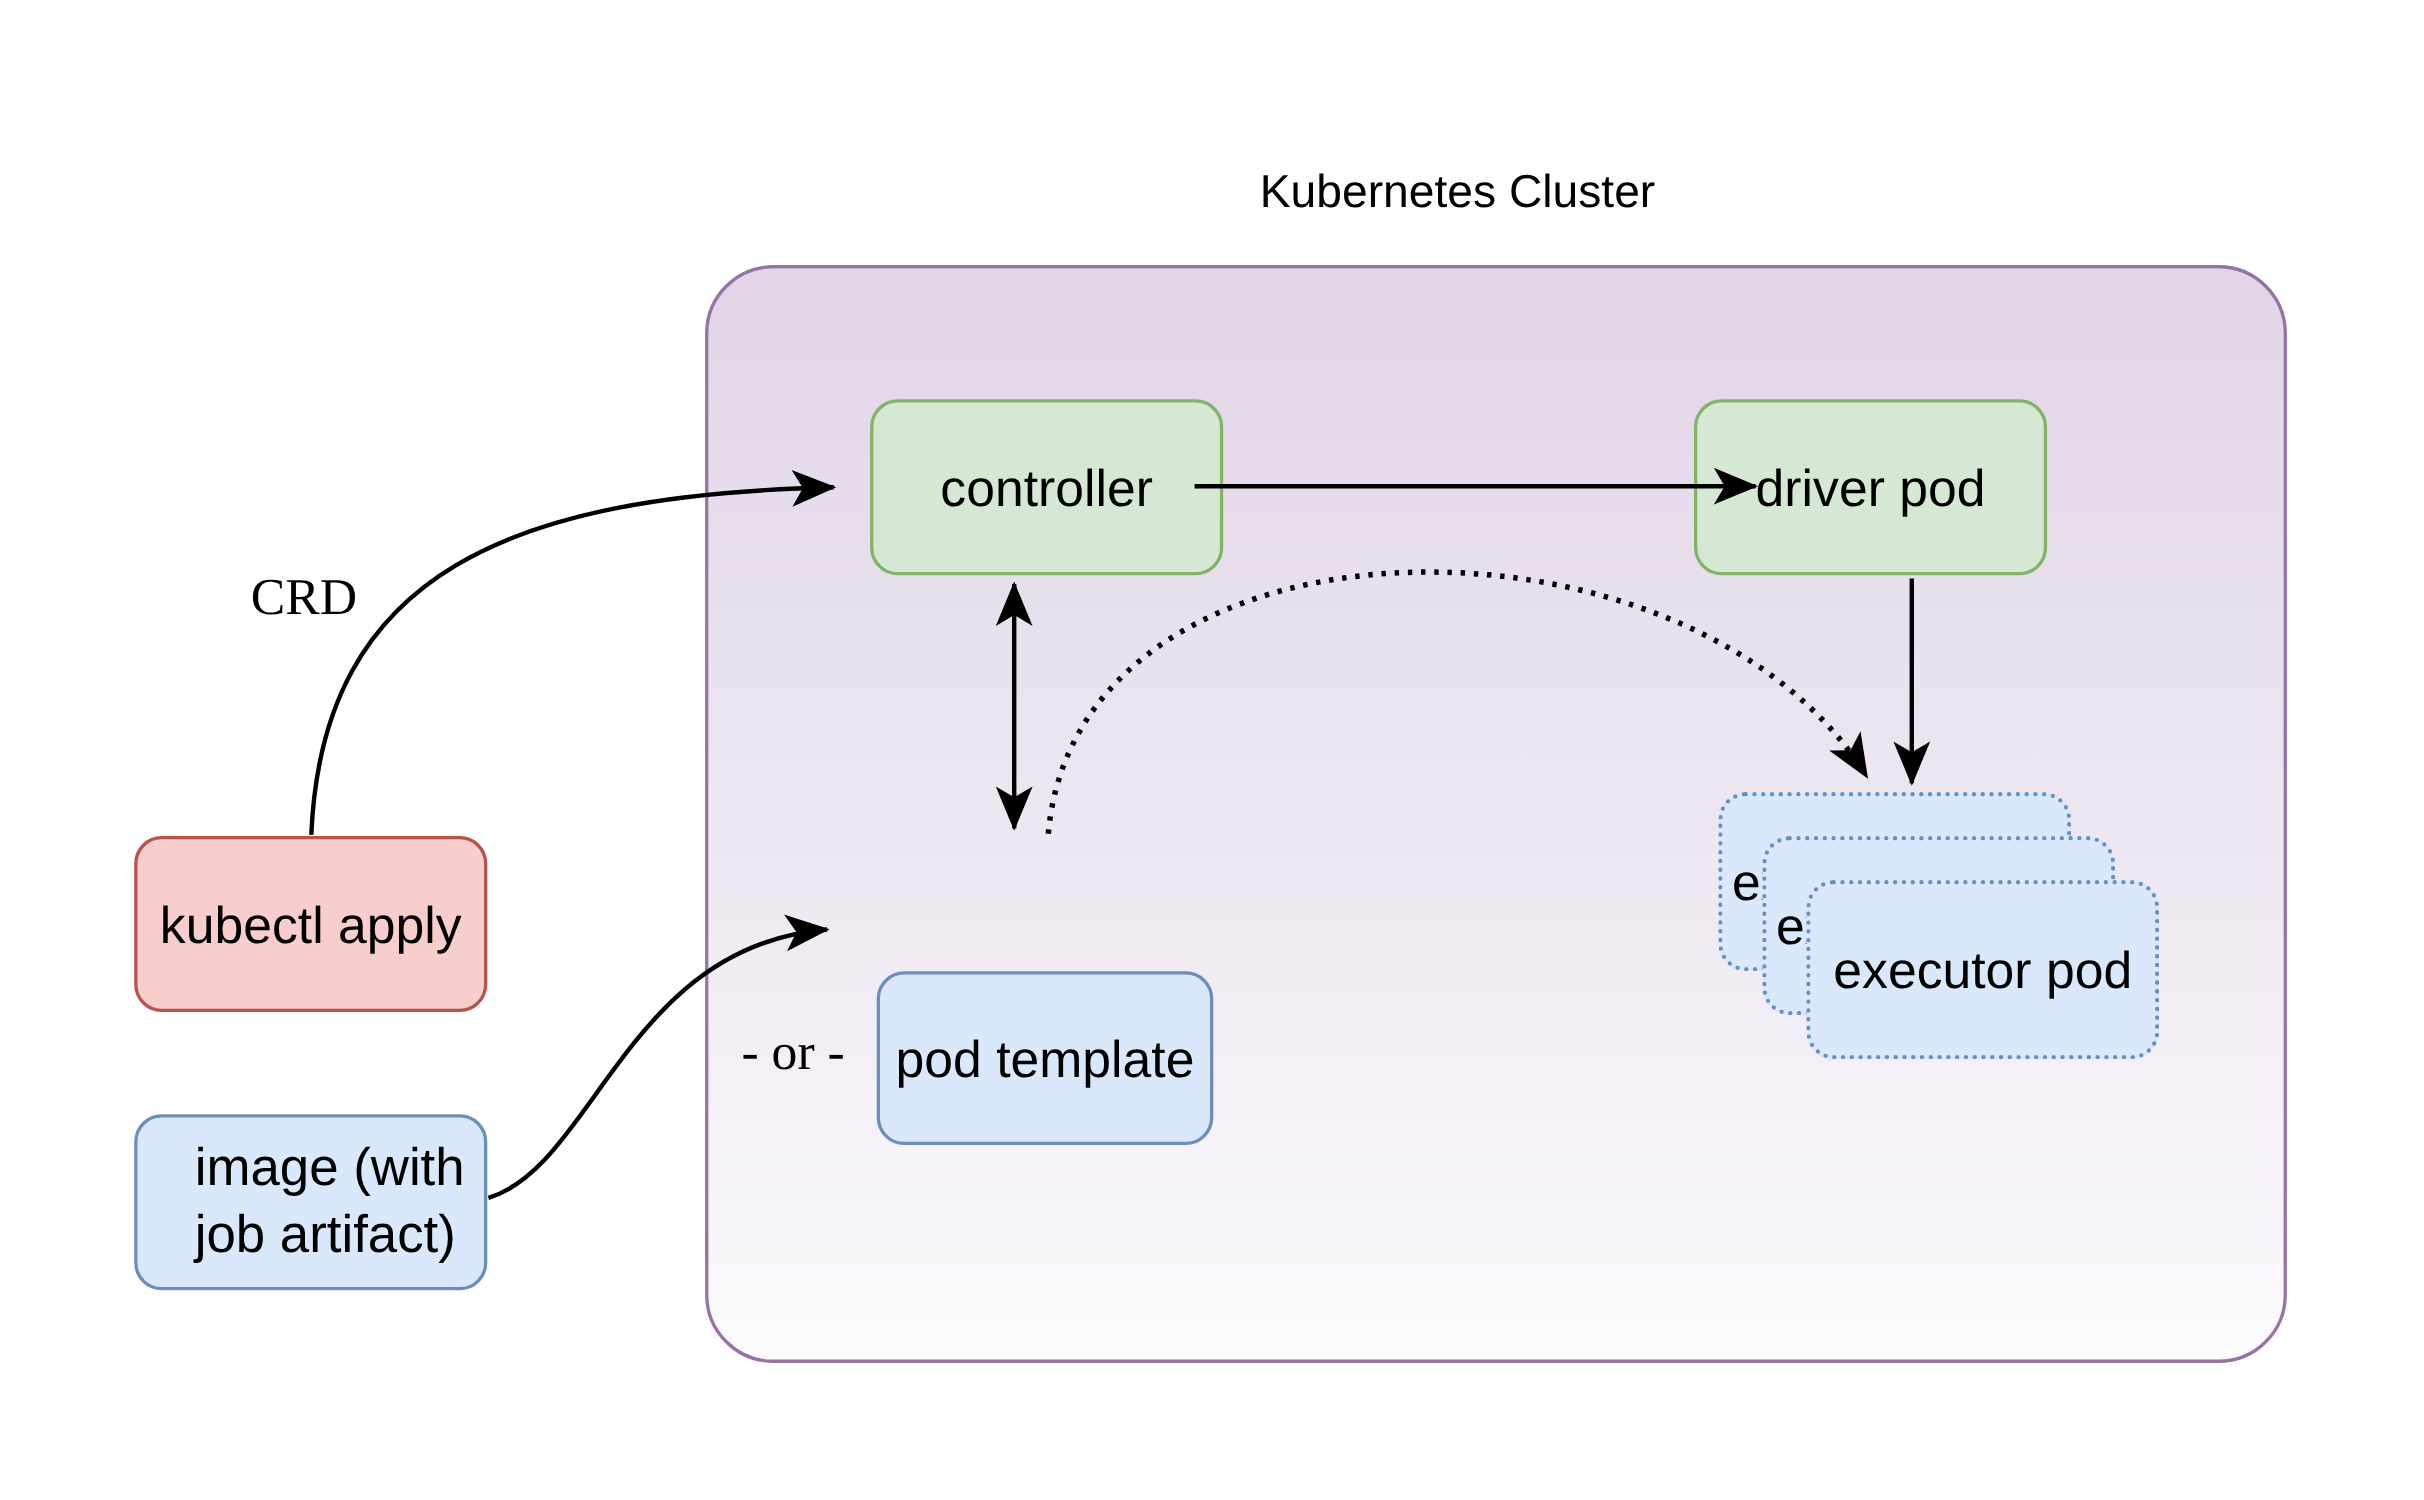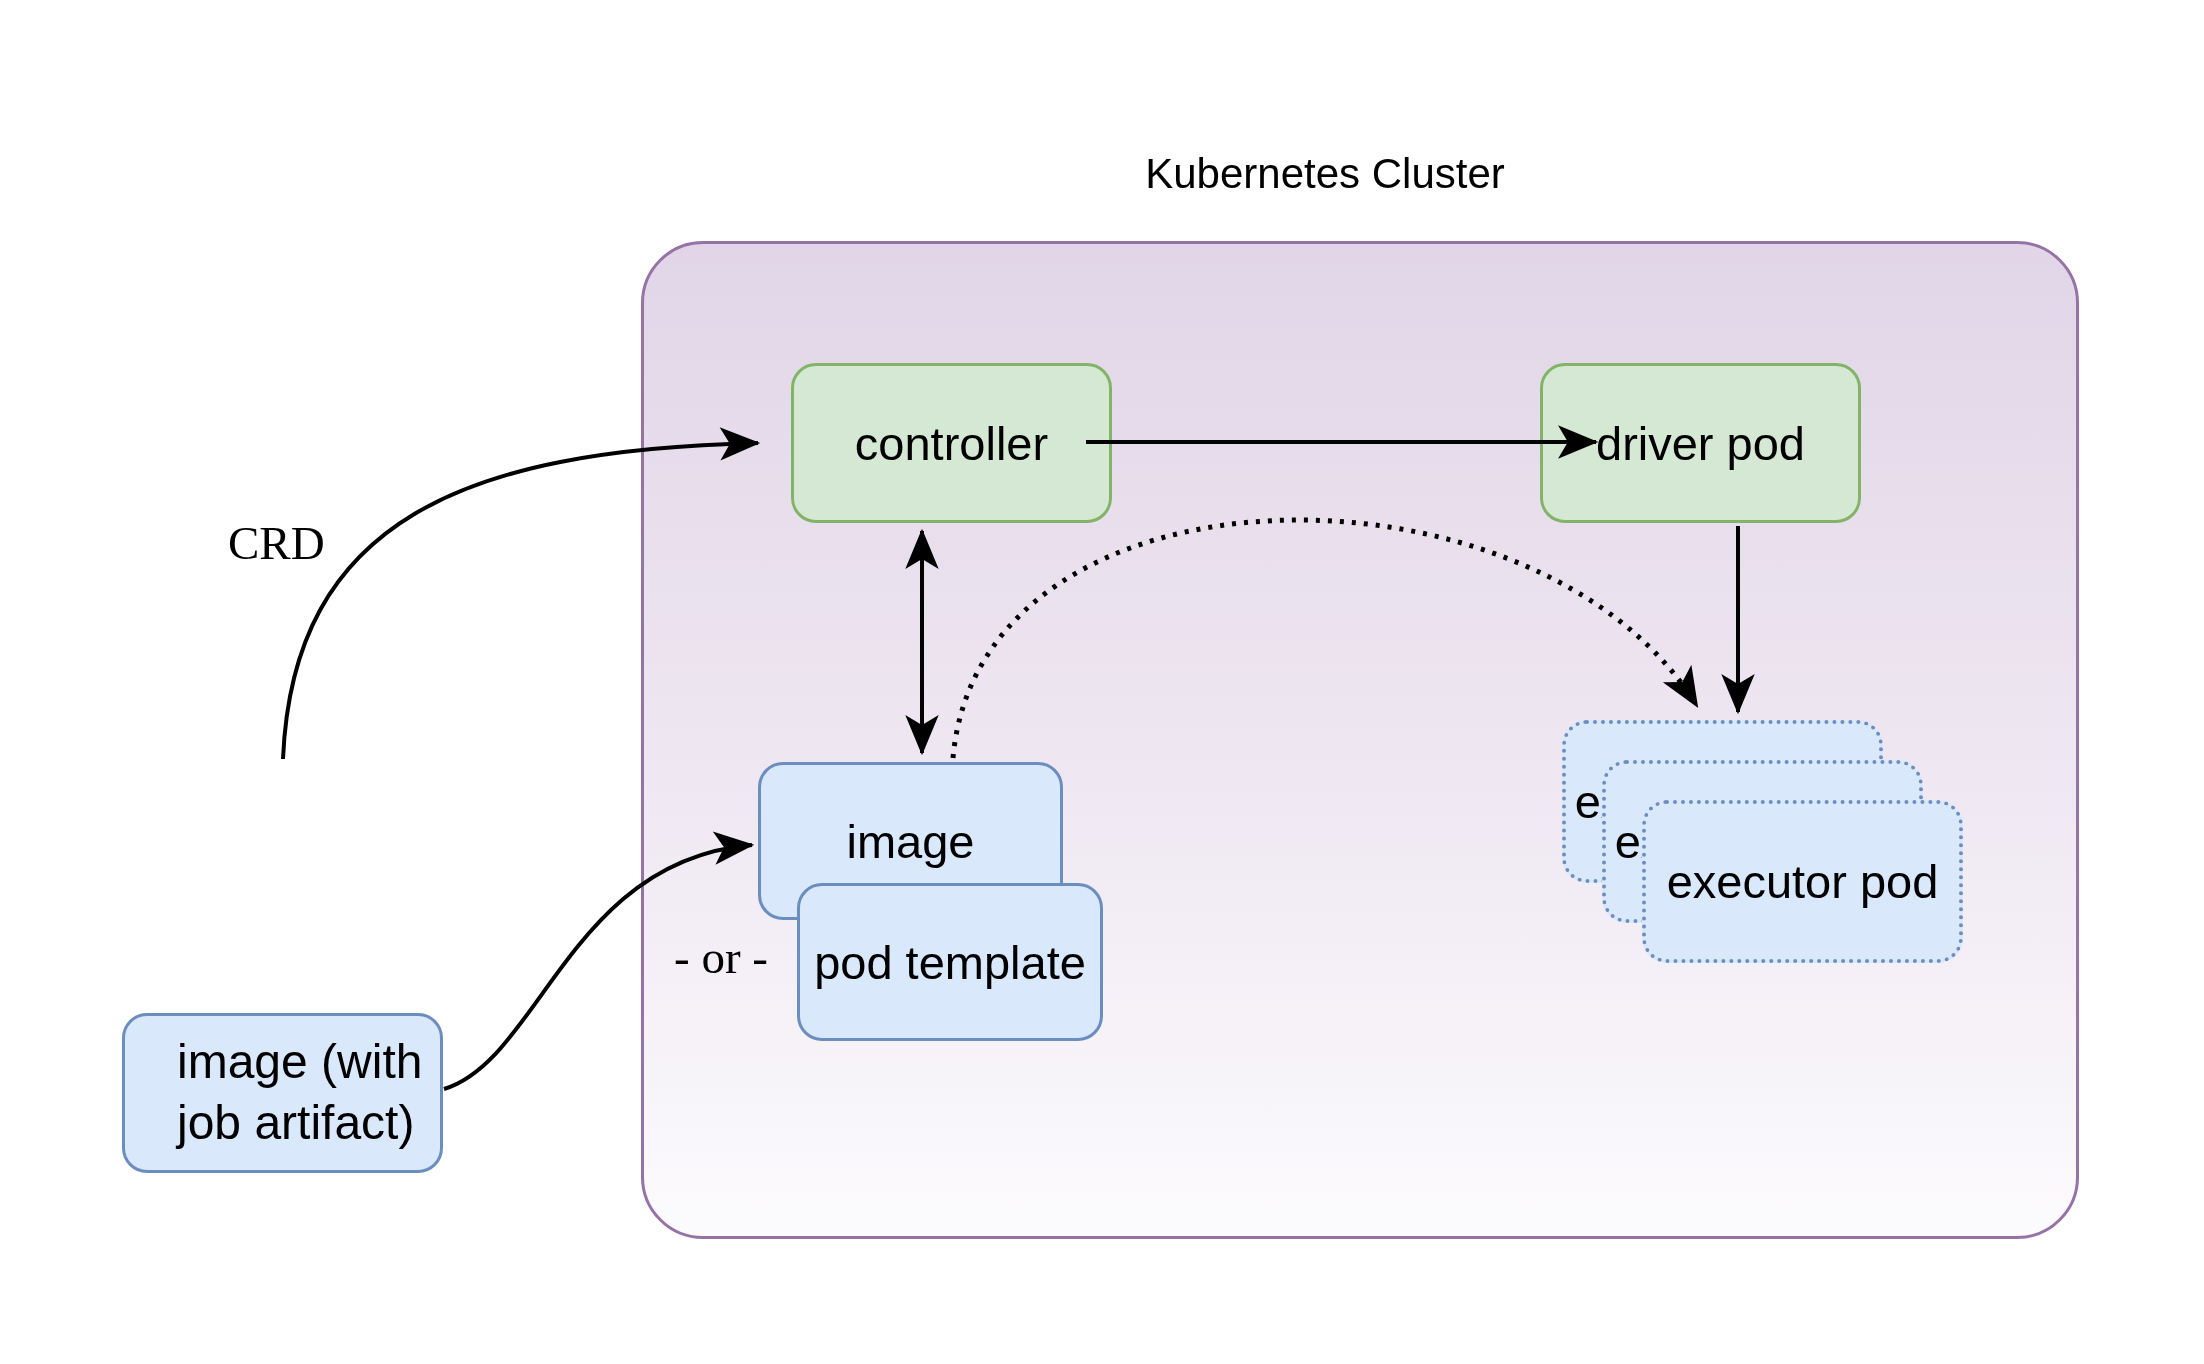--- a/index.html
+++ b/index.html
@@ -85,39 +85,39 @@
 </style>
 </head>
 <body>
 
 <div class="canvas">
 
   <div class="diagram-title">Kubernetes Cluster</div>
 
   <div class="cluster"></div>
 
+  <div class="node red kubectl-apply">
+    <span class="lbl">kubectl apply</span>
+  </div>
 
   <div class="node blue image-artifact">
     <span class="lbl">
       <span>image (with</span><br>
       <span>job artifact)</span>
     </span>
   </div>
 
   <div class="node green controller">
     <span class="lbl">controller</span>
   </div>
 
   <div class="node green driver-pod">
     <span class="lbl">driver pod</span>
   </div>
 
-  <div class="node blue image-node">
-    <span class="lbl">image</span>
-  </div>
 
   <div class="node blue pod-template">
     <span class="lbl">pod template</span>
   </div>
 
   <div class="node blue dotted exec-back">
     <span class="lbl">executor pod</span>
   </div>
   <div class="node blue dotted exec-mid">
     <span class="lbl">executor pod</span>

